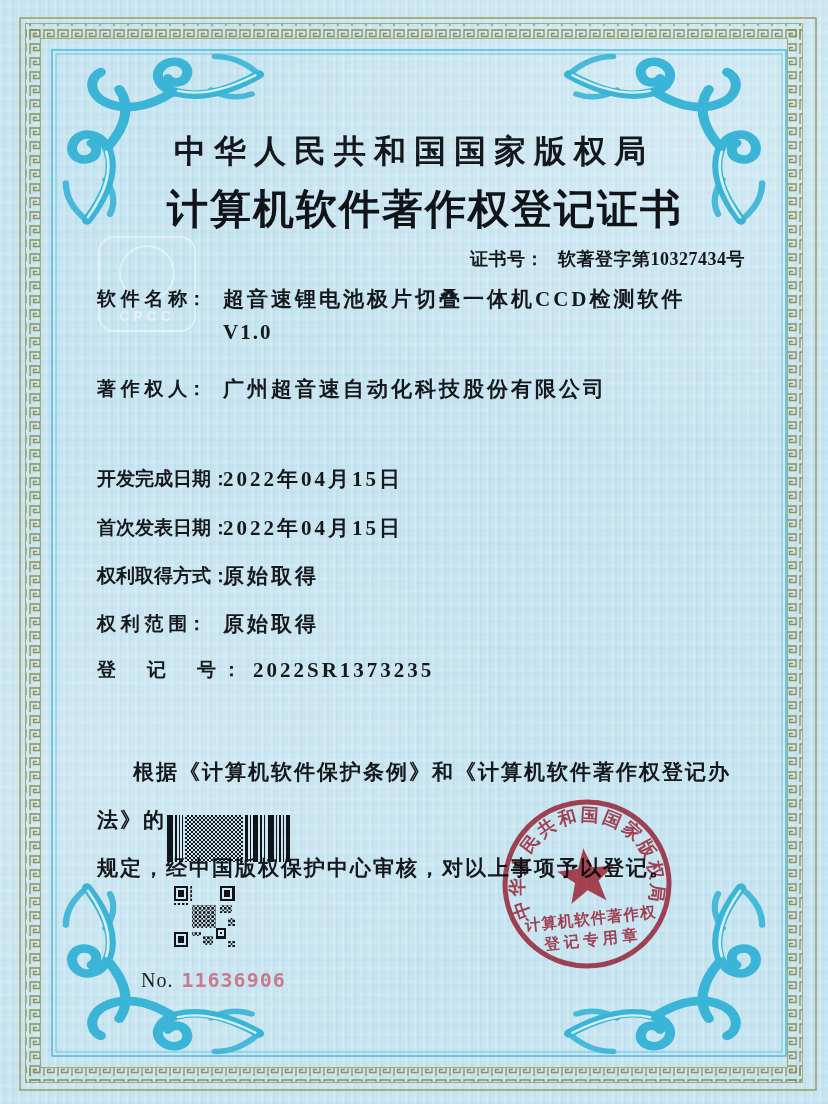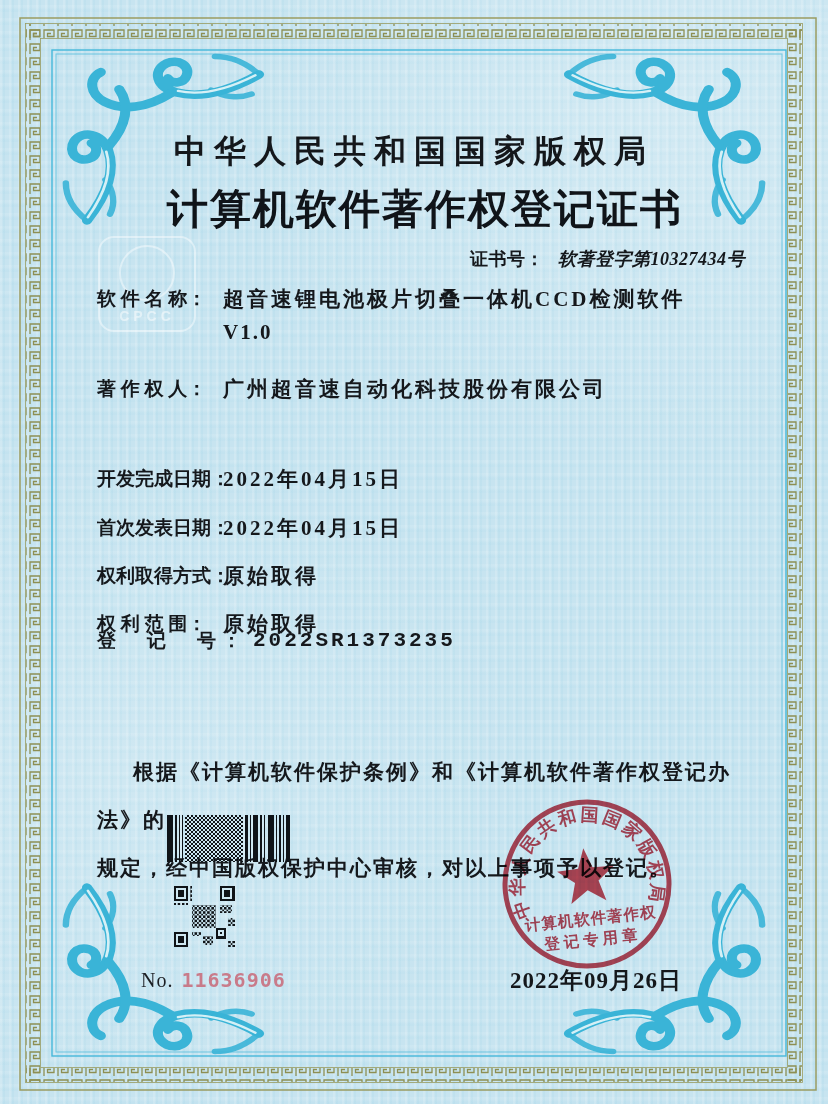--- a/index.html
+++ b/index.html
@@ -30,31 +30,31 @@
   .cert-title{
     position:absolute;top:182px;left:0;width:100%;
     text-align:center;font-size:41px;font-weight:800;letter-spacing:2px;
     color:#101419;
     margin-left:11px;
   }
   .cert-no{
     position:absolute;top:247px;right:83px;
     font-size:18px;font-weight:700;letter-spacing:.5px;
   }
-  .cert-no .cn-val{margin-left:14px;font-style:italic;}
+  .cert-no .cn-val{margin-left:14px;}
 
   .frow{position:absolute;left:97px;font-size:21px;font-weight:700;}
   .f-label{
     display:inline-block;width:126px;vertical-align:top;
     font-size:19px;font-weight:700;white-space:nowrap;letter-spacing:0;
   }
   .f-value{display:inline-block;vertical-align:top;letter-spacing:3px;line-height:1.25;}
   .f-value .v2{display:block;margin-top:7px;letter-spacing:2px;}
   .r1{top:286px;} .r2{top:376px;} .r3{top:466px;} .r4{top:515px;}
-  .r5{top:563px;} .r6{top:611px;} .r7{top:628px;font-family:Liberation Mono, monospace;}
+  .r5{top:563px;} .r6{top:611px;} .r7{top:657px;}
   .r7 .f-label{letter-spacing:6px;}
   .r7 .f-value{margin-left:30px;}
 
   .statement{position:absolute;left:97px;top:748px;width:645px;
     font-size:21px;font-weight:700;letter-spacing:2px;line-height:48px;}
   .statement .indent{text-indent:36px;}
 
   .barcode{position:absolute;left:167px;top:815px;}
   .qrcode{position:absolute;left:171px;top:886px;}
 
@@ -228,15 +228,14 @@
       <path id="sealArc" d="M -58 28 A 64 64 0 1 1 58 28" fill="none"></path>
       <text font-size="18" font-weight="700" fill="#c22f40" letter-spacing="3" font-family="Liberation Serif, DejaVu Serif, serif">
         <textPath href="#sealArc" startOffset="50%" text-anchor="middle">中华人民共和国国家版权局</textPath>
       </text>
       <polygon fill="#c8303f" points="0,-36 7.3,-16 28.5,-15.3 11.8,-2.2 17.6,18.3 0,6.4 -17.6,18.3 -11.8,-2.2 -28.5,-15.3 -7.3,-16"></polygon>
       <text y="40" text-anchor="middle" font-size="15.5" font-weight="700" fill="#c22f40" letter-spacing="1" font-family="Liberation Serif, DejaVu Serif, serif">计算机软件著作权</text>
       <text y="61" text-anchor="middle" font-size="15.5" font-weight="700" fill="#c22f40" letter-spacing="4" font-family="Liberation Serif, DejaVu Serif, serif">登记专用章</text>
     </g>
   </svg>
 
-  <div class="issue-date">2022年09月26日</div>
 
 </div>
 
 </body></html>

